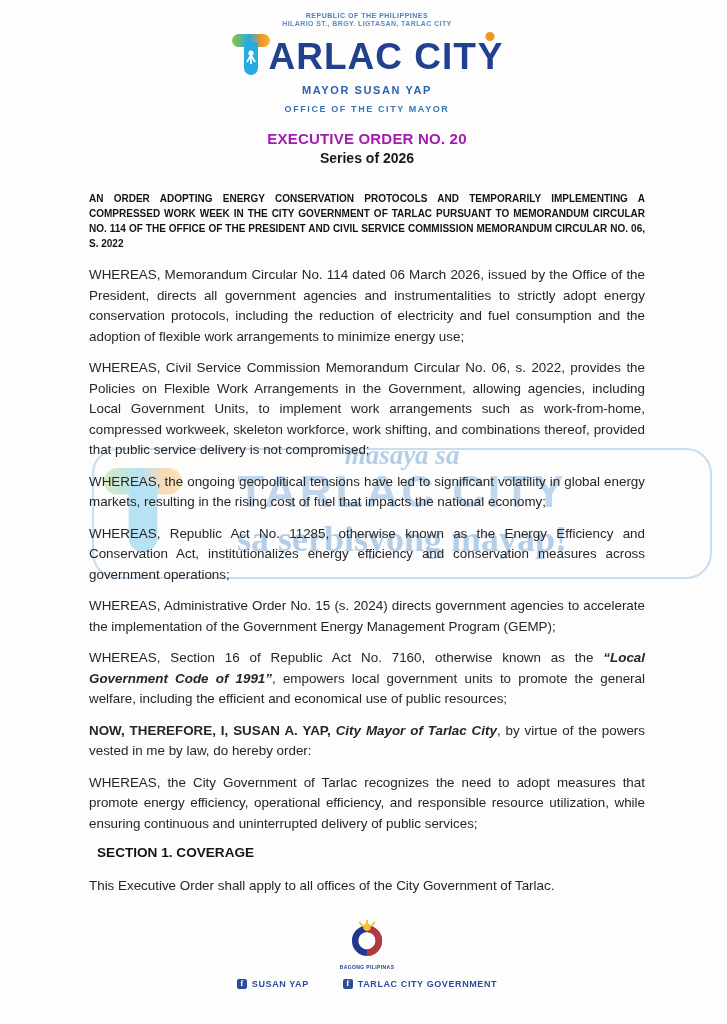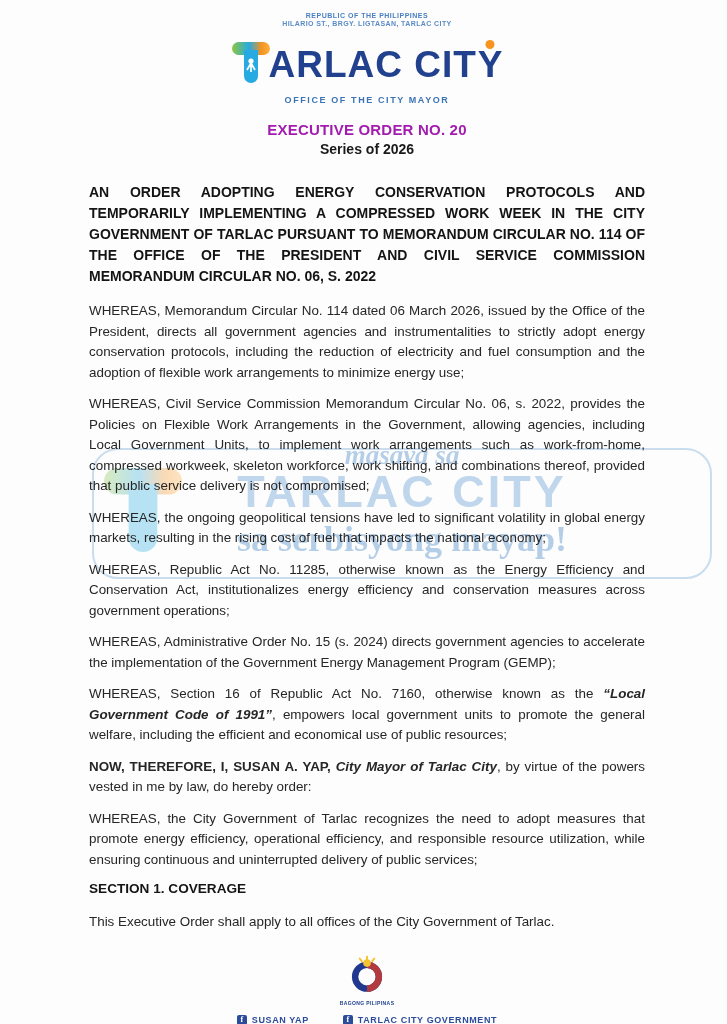--- a/index.html
+++ b/index.html
@@ -4,41 +4,41 @@
 <style>
   html,body{margin:0;padding:0;background:#ffffff;}
   .page{position:relative;width:727px;height:1024px;background:#fdfdfd;overflow:hidden;
         font-family:"Liberation Sans",sans-serif;color:#2a2a2a;}
   .content{position:relative;z-index:1;padding:12px 82px 0 89px;}
 
   
   .letterhead{text-align:center;}
   .h-republic{font-size:7px;font-weight:bold;color:#4a7fc1;letter-spacing:.5px;}
   .h-address{font-size:7px;font-weight:bold;color:#5b8cc6;letter-spacing:.4px;margin-top:1px;}
-  .logo-row{display:flex;justify-content:center;align-items:flex-end;height:50px;margin-top:10px;}
+  .logo-row{display:flex;justify-content:center;align-items:flex-end;height:50px;margin-top:2px;}
   .t-svg{display:block;margin-right:-3px;}
   .wordmark{font-size:37px;font-weight:800;color:#21418f;letter-spacing:1px;line-height:44px;}
   .logo-y{position:relative;font-size:37px;font-weight:800;color:#21418f;line-height:44px;margin-left:1px;}
   .y-dot{position:absolute;top:-3px;left:50%;transform:translateX(-50%);
          width:9px;height:9px;border-radius:50%;background:#f7941e;}
   .h-mayor{font-size:11px;font-weight:bold;color:#2b64ad;letter-spacing:1.6px;margin-top:5px;}
   .h-office{font-size:9px;font-weight:bold;color:#3b74b5;letter-spacing:1.6px;margin-top:8px;}
 
   
   .eo-head{text-align:center;margin-top:16px;}
   .eo-number{font-size:15px;font-weight:800;color:#a21caf;letter-spacing:.2px;}
   .eo-series{font-size:14px;font-weight:800;color:#1a1a1a;margin-top:3px;}
 
   
-  .eo-title{margin:25px 0 14px;font-size:14px;font-weight:800;line-height:1.5;
+  .eo-title{margin:25px 0 14px;font-size:10px;font-weight:800;line-height:1.5;
             text-align:justify;color:#141414;}
   .para{margin:0 0 11px;font-size:13.4px;line-height:1.53;text-align:justify;color:#262626;}
   .bi{font-weight:bold;font-style:italic;}
   .b{font-weight:bold;}
-  .section-heading{margin:2px 0 16px;font-size:13.6px;font-weight:800;color:#141414;}
+  .section-heading{margin:2px 8px 16px;font-size:13.6px;font-weight:800;color:#141414;}
 
   
   .watermark{position:absolute;z-index:0;left:92px;top:448px;width:616px;height:127px;
              border:2.5px solid rgba(150,190,225,.5);border-radius:26px;pointer-events:none;}
   .wm-line{position:absolute;left:0;width:100%;text-align:center;color:rgba(120,168,214,.55);}
   .wm1{top:-10px;font-size:27px;font-weight:bold;font-style:italic;
        font-family:"Liberation Serif",serif;}
   .wm2{top:16px;font-size:45px;font-weight:800;letter-spacing:3px;color:rgba(130,175,220,.5);}
   .wm3{top:68px;font-size:36px;font-weight:bold;
        font-family:"Liberation Serif",serif;}
@@ -94,20 +94,21 @@
             </linearGradient>
           </defs>
           <rect x="1" y="2" width="38" height="13" rx="6.5" fill="url(#tbar)"></rect>
           <path d="M13 10 h14 v26 a7 7 0 0 1 -14 0 z" fill="#27aae1"></path>
           <circle cx="20" cy="21" r="2.6" fill="#ffffff"></circle>
           <path d="M20 23 l-4 7 M20 23 l4 7 M20 23 v9" stroke="#ffffff" stroke-width="1.7" fill="none"></path>
         </svg>
         <span class="wordmark">ARLAC CIT</span>
         <span class="logo-y"><span class="y-dot"></span><span>Y</span></span>
       </div>
+      <div class="h-mayor">MAYOR SUSAN YAP</div>
       <div class="h-office">OFFICE OF THE CITY MAYOR</div>
     </div>
 
     <div class="eo-head">
       <div class="eo-number">EXECUTIVE ORDER NO. 20</div>
       <div class="eo-series">Series of 2026</div>
     </div>
 
     <p class="eo-title">AN ORDER ADOPTING ENERGY CONSERVATION PROTOCOLS AND TEMPORARILY IMPLEMENTING A COMPRESSED WORK WEEK IN THE CITY GOVERNMENT OF TARLAC PURSUANT TO MEMORANDUM CIRCULAR NO. 114 OF THE OFFICE OF THE PRESIDENT AND CIVIL SERVICE COMMISSION MEMORANDUM CIRCULAR NO. 06, S. 2022</p>
 

